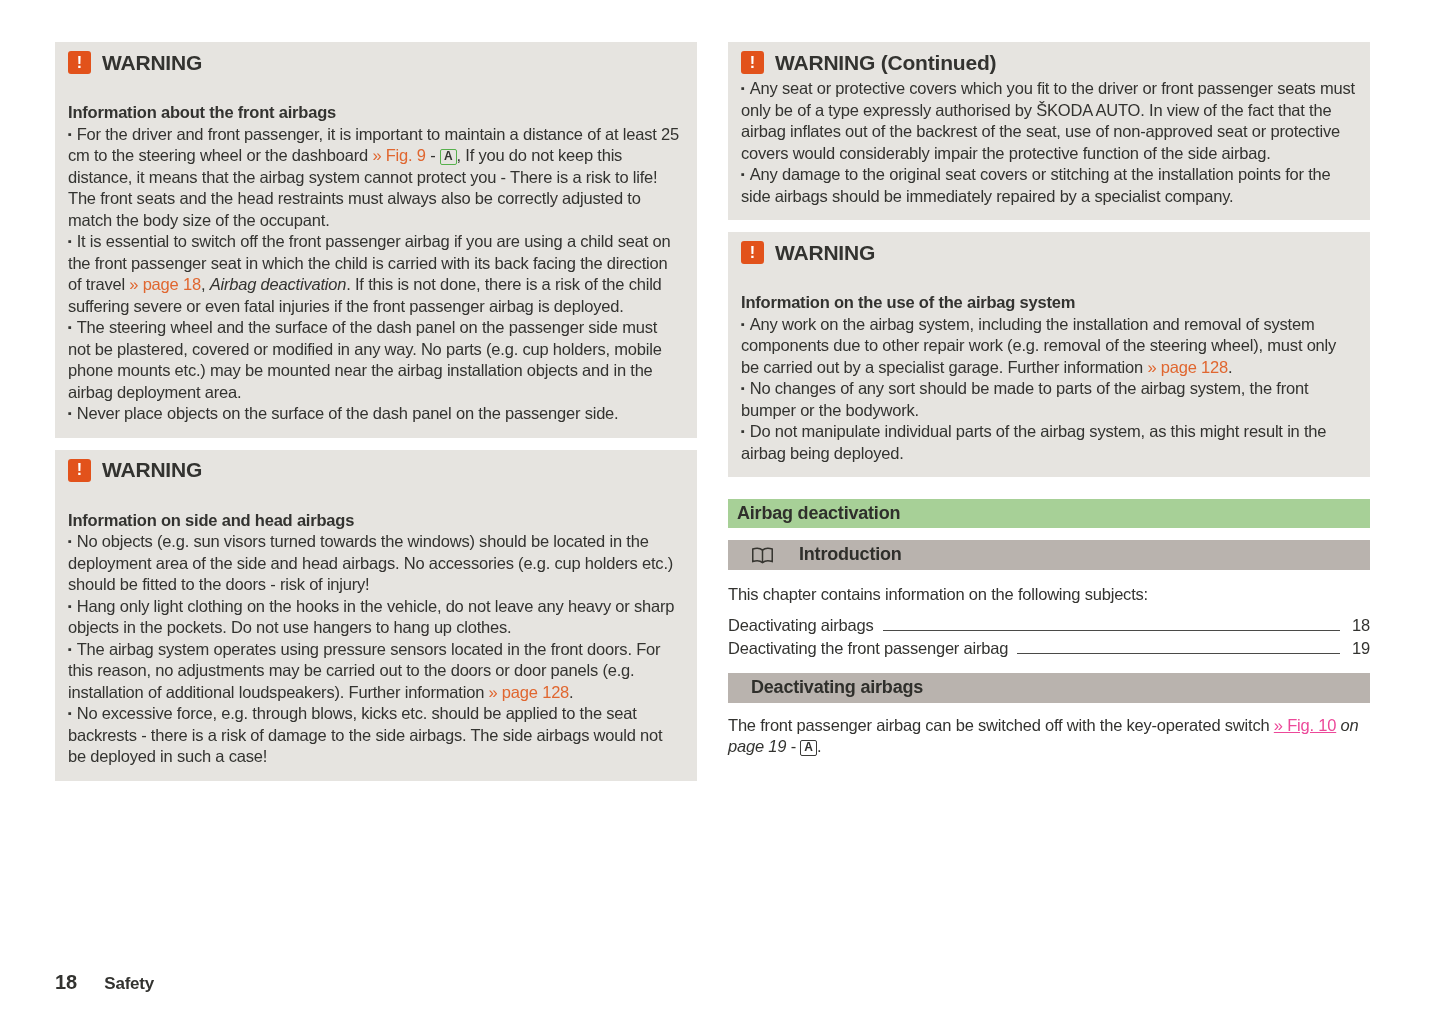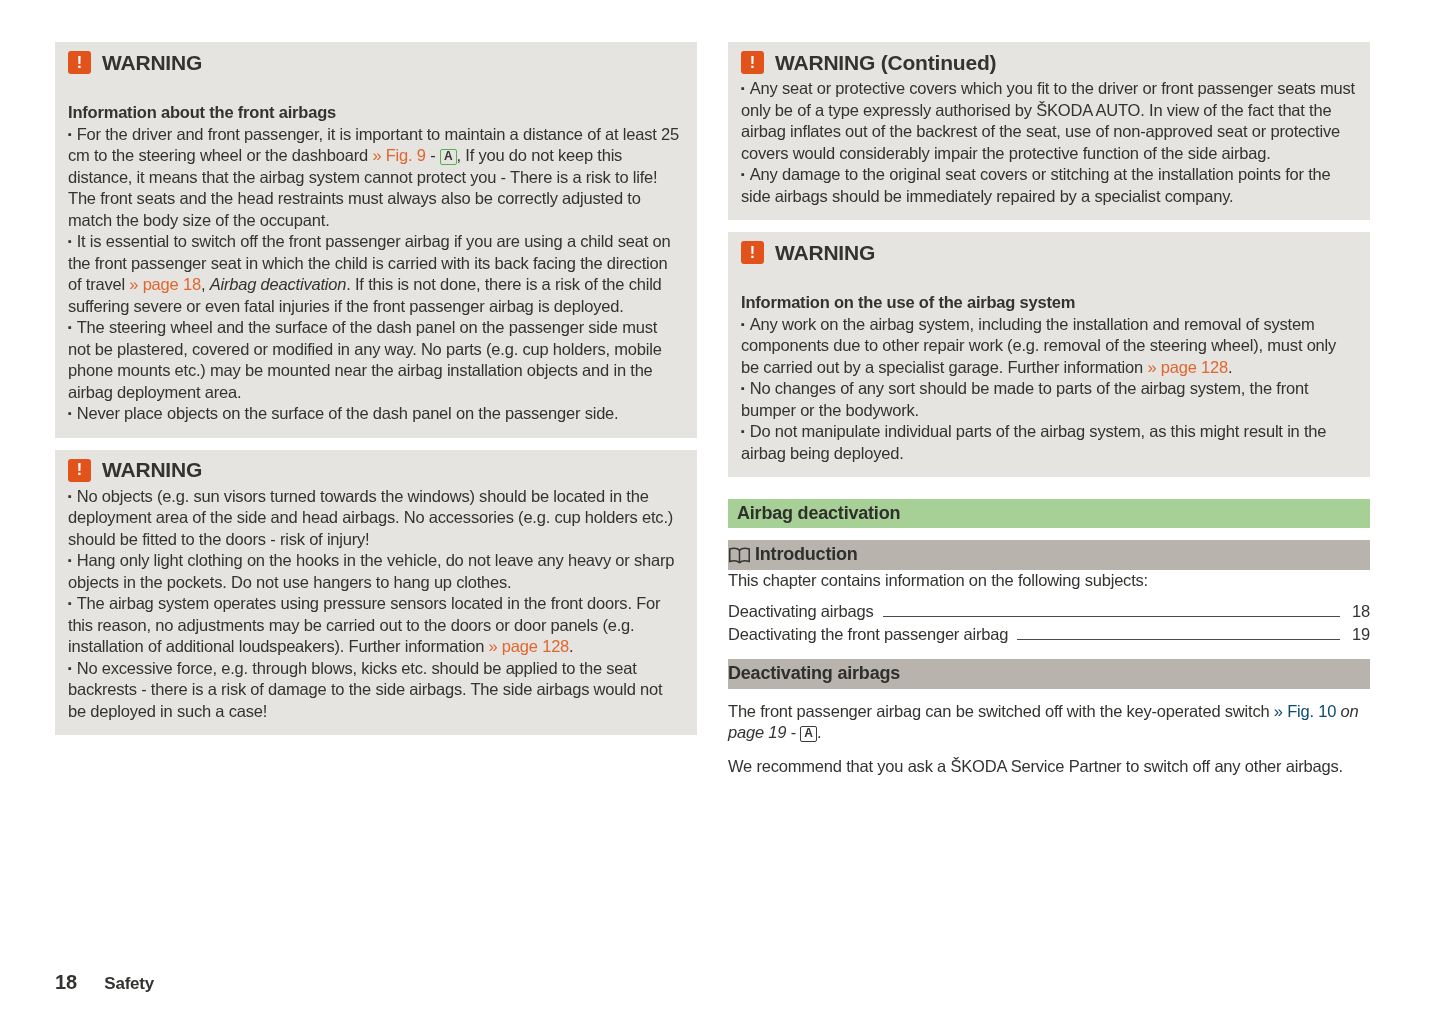--- a/index.html
+++ b/index.html
@@ -26,41 +26,41 @@
   }
   .warning-label { font-weight:700; font-size:21px; }
   .warning-subtitle { font-weight:700;margin-top:28px; }
   p.bullet { margin:0; }
   .bullet-marker { font-size:11px; vertical-align:2px; margin-right:5px; }
 
   
   .seg-plain {}
   .seg-italic { font-style:italic; }
   .seg-link-orange { color:#e0662f; cursor:pointer; }
-  .seg-link-green { color:#0c4a6e; cursor:pointer; }
+  .seg-link-green { color:#ec4899; cursor:pointer;text-decoration:underline; }
   .seg-boxed, .seg-boxed-green {
     display:inline-block; border:1.5px solid #3a3a38; border-radius:2px;
     font-size:12px; line-height:13px; font-weight:700; padding:0 3px 1px 3px;
     vertical-align:1px; letter-spacing:0;
   }
   .seg-boxed-green { border-color:#56b04c; }
   .seg-icon-airbag { display:inline-block; vertical-align:-2px; margin:0 1px; }
 
   
   .chapter-header {
     background:#a7d097; color:#2f2f2b; font-weight:700; font-size:18px;
     height:29px; line-height:29px; padding:0 9px; margin-top:22px;
   }
   .section-header {
     background:#b9b3ae; color:#2f2f2b; font-weight:700; font-size:18px;
-    height:30px; padding:0 0; margin-top:12px;
-    display:flex; align-items:center; gap:4px;
+    height:30px; padding:0 23px; margin-top:12px;
+    display:flex; align-items:center; gap:25px;
   }
   .section-header .book-icon { display:flex; align-items:center; }
-  .lead-text { }
+  .lead-text { margin-top:14px; }
 
   
   .toc { margin-top:9px; }
   .toc-row { display:flex; align-items:baseline; height:23px; }
   .toc-line { flex:1; border-bottom:1.5px solid #4a4a48; margin:0 6px 4px 9px; }
   .toc-page { min-width:24px; text-align:right; }
 
   .body-para { margin-top:12px; position:relative; }
   .cont-arrow {
     position:absolute; right:-17px; bottom:2px;
@@ -92,20 +92,21 @@
             <p class="bullet"><span class="bullet-marker">▪</span><span class="seg-plain">The steering wheel and the surface of the dash panel on the passenger side must not be plastered, covered or modified in any way. No parts (e.g. cup holders, mobile phone mounts etc.) may be mounted near the airbag installation objects and in the airbag deployment area.</span></p>
             <p class="bullet"><span class="bullet-marker">▪</span><span class="seg-plain">Never place objects on the surface of the dash panel on the passenger side.</span></p>
           </div>
       </section>
 
       <section class="warning-box">
         <div class="warning-header">
           <span class="warn-icon">!</span>
           <span class="warning-label">WARNING</span>
         </div>
+        <p class="warning-subtitle">Information on side and head airbags</p>
         <div>
             <p class="bullet"><span class="bullet-marker">▪</span><span class="seg-plain">No objects (e.g. sun visors turned towards the windows) should be located in the deployment area of the side and head airbags. No accessories (e.g. cup holders etc.) should be fitted to the doors - risk of injury!</span></p>
             <p class="bullet"><span class="bullet-marker">▪</span><span class="seg-plain">Hang only light clothing on the hooks in the vehicle, do not leave any heavy or sharp objects in the pockets. Do not use hangers to hang up clothes.</span></p>
             <p class="bullet"><span class="bullet-marker">▪</span><span class="seg-plain">The airbag system operates using pressure sensors located in the front doors. For this reason, no adjustments may be carried out to the doors or door panels (e.g. installation of additional loudspeakers). Further information </span><span class="seg-link-orange">» page 128</span><span class="seg-plain">.</span></p>
             <p class="bullet"><span class="bullet-marker">▪</span><span class="seg-plain">No excessive force, e.g. through blows, kicks etc. should be applied to the seat backrests - there is a risk of damage to the side airbags. The side airbags would not be deployed in such a case!</span></p>
           </div>
       </section>
 
     </div>
 
@@ -160,21 +161,20 @@
             <span class="toc-line"></span>
             <span class="toc-page">19</span>
           </div>
         </div>
 
       <h3 class="section-header">
         <span>Deactivating airbags</span>
       </h3>
 
       <p class="body-para"><span class="seg-plain">The front passenger airbag can be switched off with the key-operated switch </span><span class="seg-link-green">» Fig. 10</span><span class="seg-italic"> on page 19</span><span class="seg-plain"> - </span><span class="seg-boxed">A</span><span class="seg-plain">.</span></p>
-      <p class="body-para"><span class="seg-plain">We recommend that you ask a ŠKODA Service Partner to switch off any other airbags.</span></p>
 
     </div>
   </div>
 
   <div class="footer">
     <span class="page-num">18</span>
     <span class="section-label">Safety</span>
   </div>
 </div>
 

